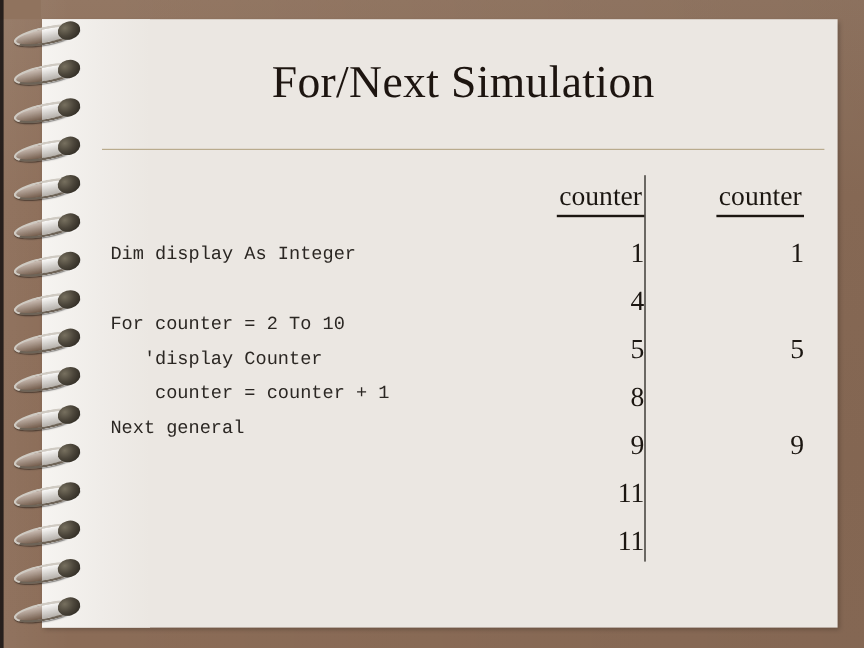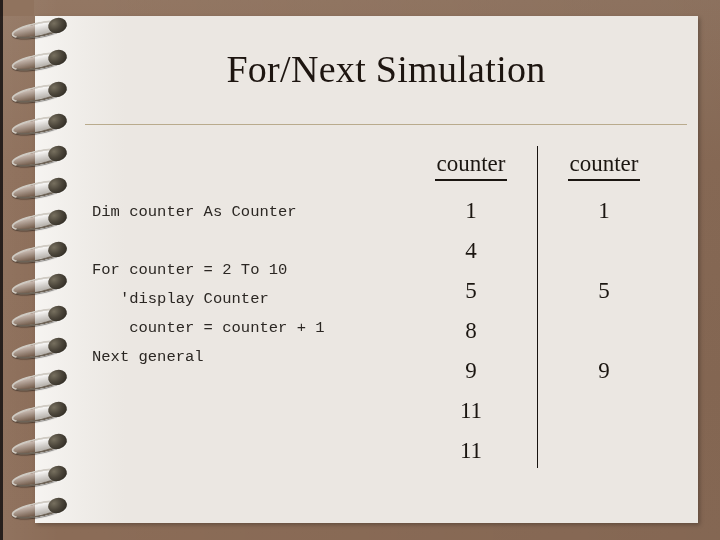--- a/index.html
+++ b/index.html
@@ -154,21 +154,21 @@
     left: 132px;
     top: -4px;
     width: 1px;
     height: 322px;
     background: #181410;
   }
   .col {
     position: absolute;
     top: 0;
     width: 132px;
-    text-align: center;
+    text-align: right;
   }
   .col-counter { left: 0; }
   .col-display { left: 133px; }
   .col-head {
     font-size: 23px;
     line-height: 28px;
     color: #1b1611;
     display: inline-block;
     border-bottom: 2px solid #1b1611;
     padding: 0 2px 1px 2px;
@@ -260,21 +260,21 @@
       </div>
       <div class="coil" style="top: 480px;">
         <div class="wire"></div>
         <div class="hole"></div>
       </div>
     </div>
 
   <div id="title">For/Next Simulation</div>
   <div id="title-rule"></div>
 
-  <div id="code"><div class="code-line">Dim counter As Counter</div><div class="code-blank"></div><div class="code-line">For counter = 2 To 10</div><div class="code-line">   'display Counter</div><div class="code-line">    counter = counter + 1</div><div class="code-line">Next general</div></div>
+  <div id="code"><div class="code-line">Dim display As Integer</div><div class="code-blank"></div><div class="code-line">For counter = 2 To 10</div><div class="code-line">   'display Counter</div><div class="code-line">    counter = counter + 1</div><div class="code-line">Next general</div></div>
 
 
   <div id="trace">
     <div id="vrule"></div>
 
     <div class="col col-counter">
       <div class="col-head">counter</div>
       <div class="col-cells">
           <div class="cell">1</div>
           <div class="cell">4</div>

